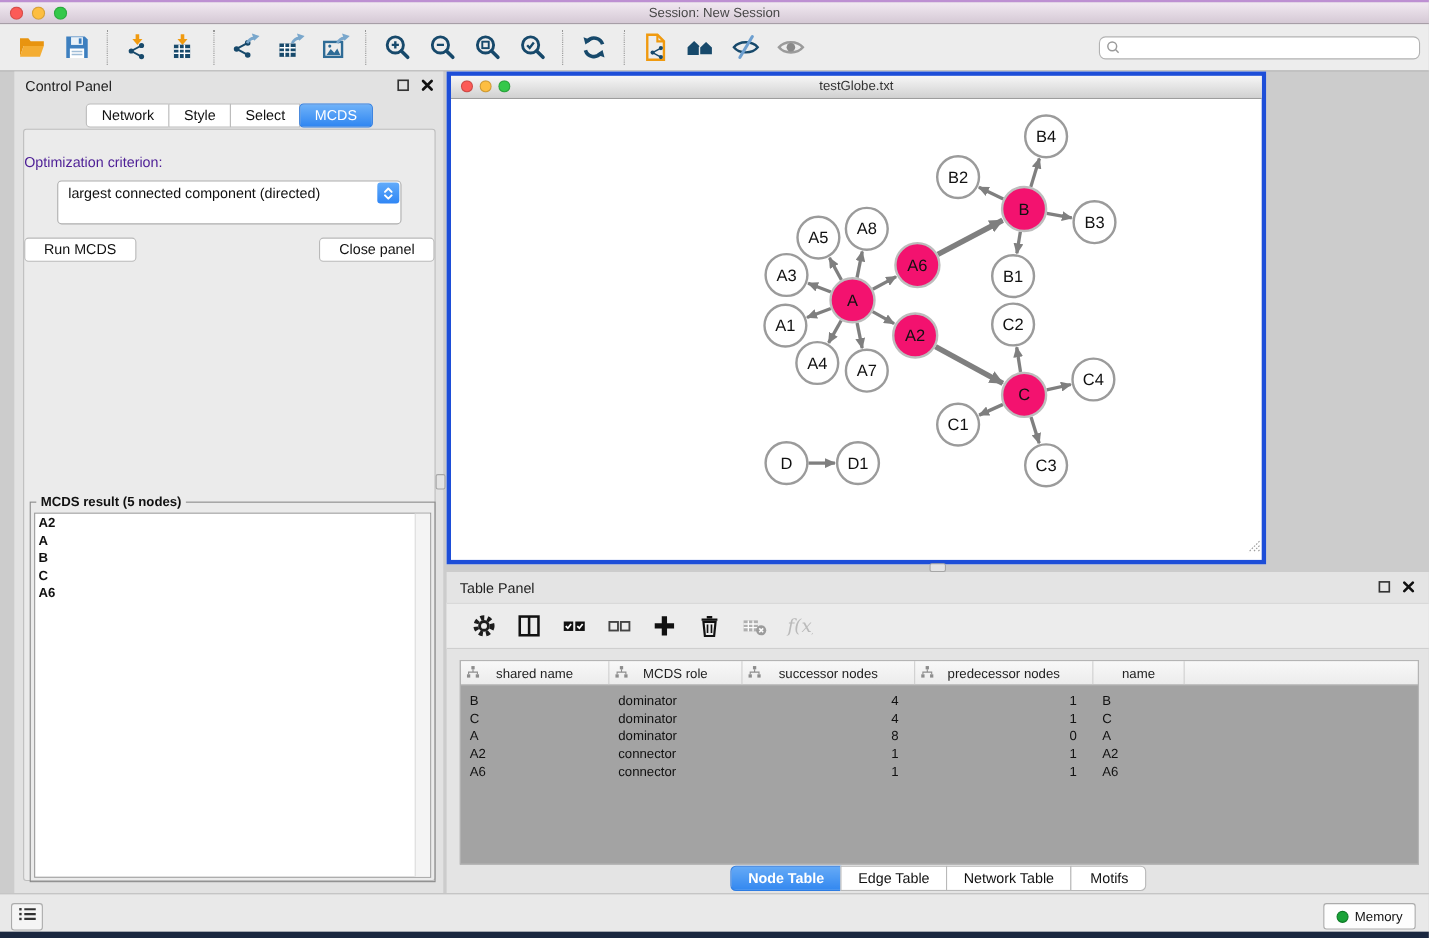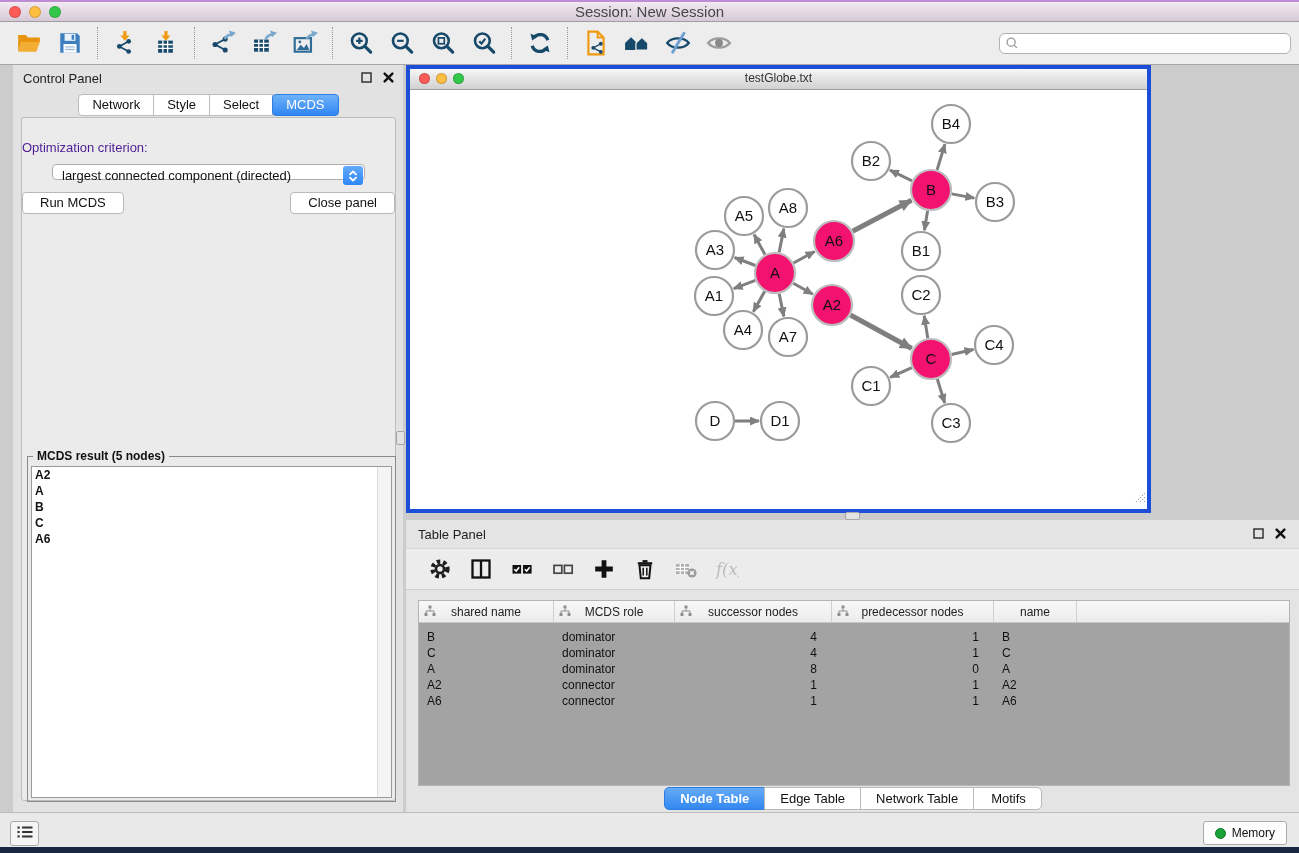--- a/index.html
+++ b/index.html
@@ -8,21 +8,21 @@
     background:#cccccc;font-family:"Liberation Sans",sans-serif;
     -webkit-font-smoothing:antialiased;
   }
   .icon{display:inline-flex;align-items:center;justify-content:center;}
   
   .titlebar{position:absolute;top:0;left:0;right:0;height:22px;
     background:linear-gradient(#f2e9f2,#d5c9d5);
     border-top:2px solid #bd8fd2;border-bottom:1px solid #a39aa3;box-sizing:border-box;}
   .traffic{position:absolute;top:4px;left:9px;display:flex;gap:8px;}
   .light{width:12px;height:12px;border-radius:50%;border:1px solid rgba(0,0,0,.15);box-sizing:border-box;}
-  .title-text{text-align:center;line-height:19px;font-size:15px;color:#474747;}
+  .title-text{text-align:center;line-height:19px;font-size:12px;color:#474747;}
   
   .toolbar{position:absolute;top:22px;left:0;right:0;height:43px;background:#ededed;
     border-bottom:1px solid #a6a6a6;display:flex;align-items:center;padding:0 8px;box-sizing:border-box;}
   .tb-row{display:flex;align-items:center;}
   .tb-btn{width:41px;height:36px;display:flex;align-items:center;justify-content:center;cursor:default;}
   .tb-sep{width:0;height:32px;border-left:1px dotted #979797;margin:0 7px;}
   .search-box{margin-left:auto;width:292px;height:21px;background:#fff;border:1px solid #b2b2b2;
     border-radius:6px;display:flex;align-items:center;padding:0 5px;box-sizing:border-box;}
   .search-box input{border:none;outline:none;flex:1;font-size:12px;background:transparent;font-family:"Liberation Sans",sans-serif;}
   
@@ -32,21 +32,21 @@
   .win-ctl{position:absolute;right:8px;top:6px;display:flex;gap:9px;}
   .win-ctl span{width:13px;height:13px;display:inline-flex;}
   .cp-tabs{display:flex;justify-content:center;margin-top:3px;position:relative;z-index:2;}
   .tab{height:20px;line-height:20px;padding:0 13px;background:#fff;border:1px solid #bcbcbc;
     font-size:13px;color:#111;margin-right:-1px;}
   .tab:first-child{border-radius:4px 0 0 4px;}
   .tab.selected{background:linear-gradient(#6fb2f8,#2f86f2);color:#fff;border-color:#2d7ce2;border-radius:4px;}
   .inner-panel{position:absolute;left:8px;right:7px;top:52px;bottom:11px;background:#ebebeb;
     border:1px solid #bdbdbd;border-radius:3px;}
   .opt-label{text-align:left;margin-top:22px;font-size:13px;color:#4c1d95;}
-  .dropdown{position:relative;margin:9px auto 0 auto;width:313px;height:16px;background:#fff;
+  .dropdown{position:relative;margin:9px auto 0 auto;width:313px;height:40px;background:#fff;
     border:1px solid #aeaeae;border-radius:4px;font-size:13px;line-height:21px;
     padding-left:9px;box-sizing:border-box;color:#111;}
   .stepper{position:absolute;right:1px;top:1px;width:20px;height:19px;
     background:linear-gradient(#62abfa,#2f86f5);border-radius:3px;display:flex;align-items:center;justify-content:center;}
   .btn-row{display:flex;justify-content:space-between;margin-top:12px;}
   .btn{background:#fff;border:1px solid #b9b9b9;border-radius:4px;height:22px;line-height:20px;
     padding:0 17px;font-size:13px;color:#111;box-sizing:border-box;}
   .group-box{position:absolute;left:5px;top:338px;width:367px;height:344px;border:1px solid #8a8a8a;font-weight:bold;}
   .group-box .legend{position:absolute;top:-8px;left:5px;background:#ebebeb;padding:0 4px;font-size:12px;color:#111;}
   .result-list{position:absolute;left:3px;right:3px;top:9px;bottom:3px;background:#fff;border:1px solid #9a9a9a;}

